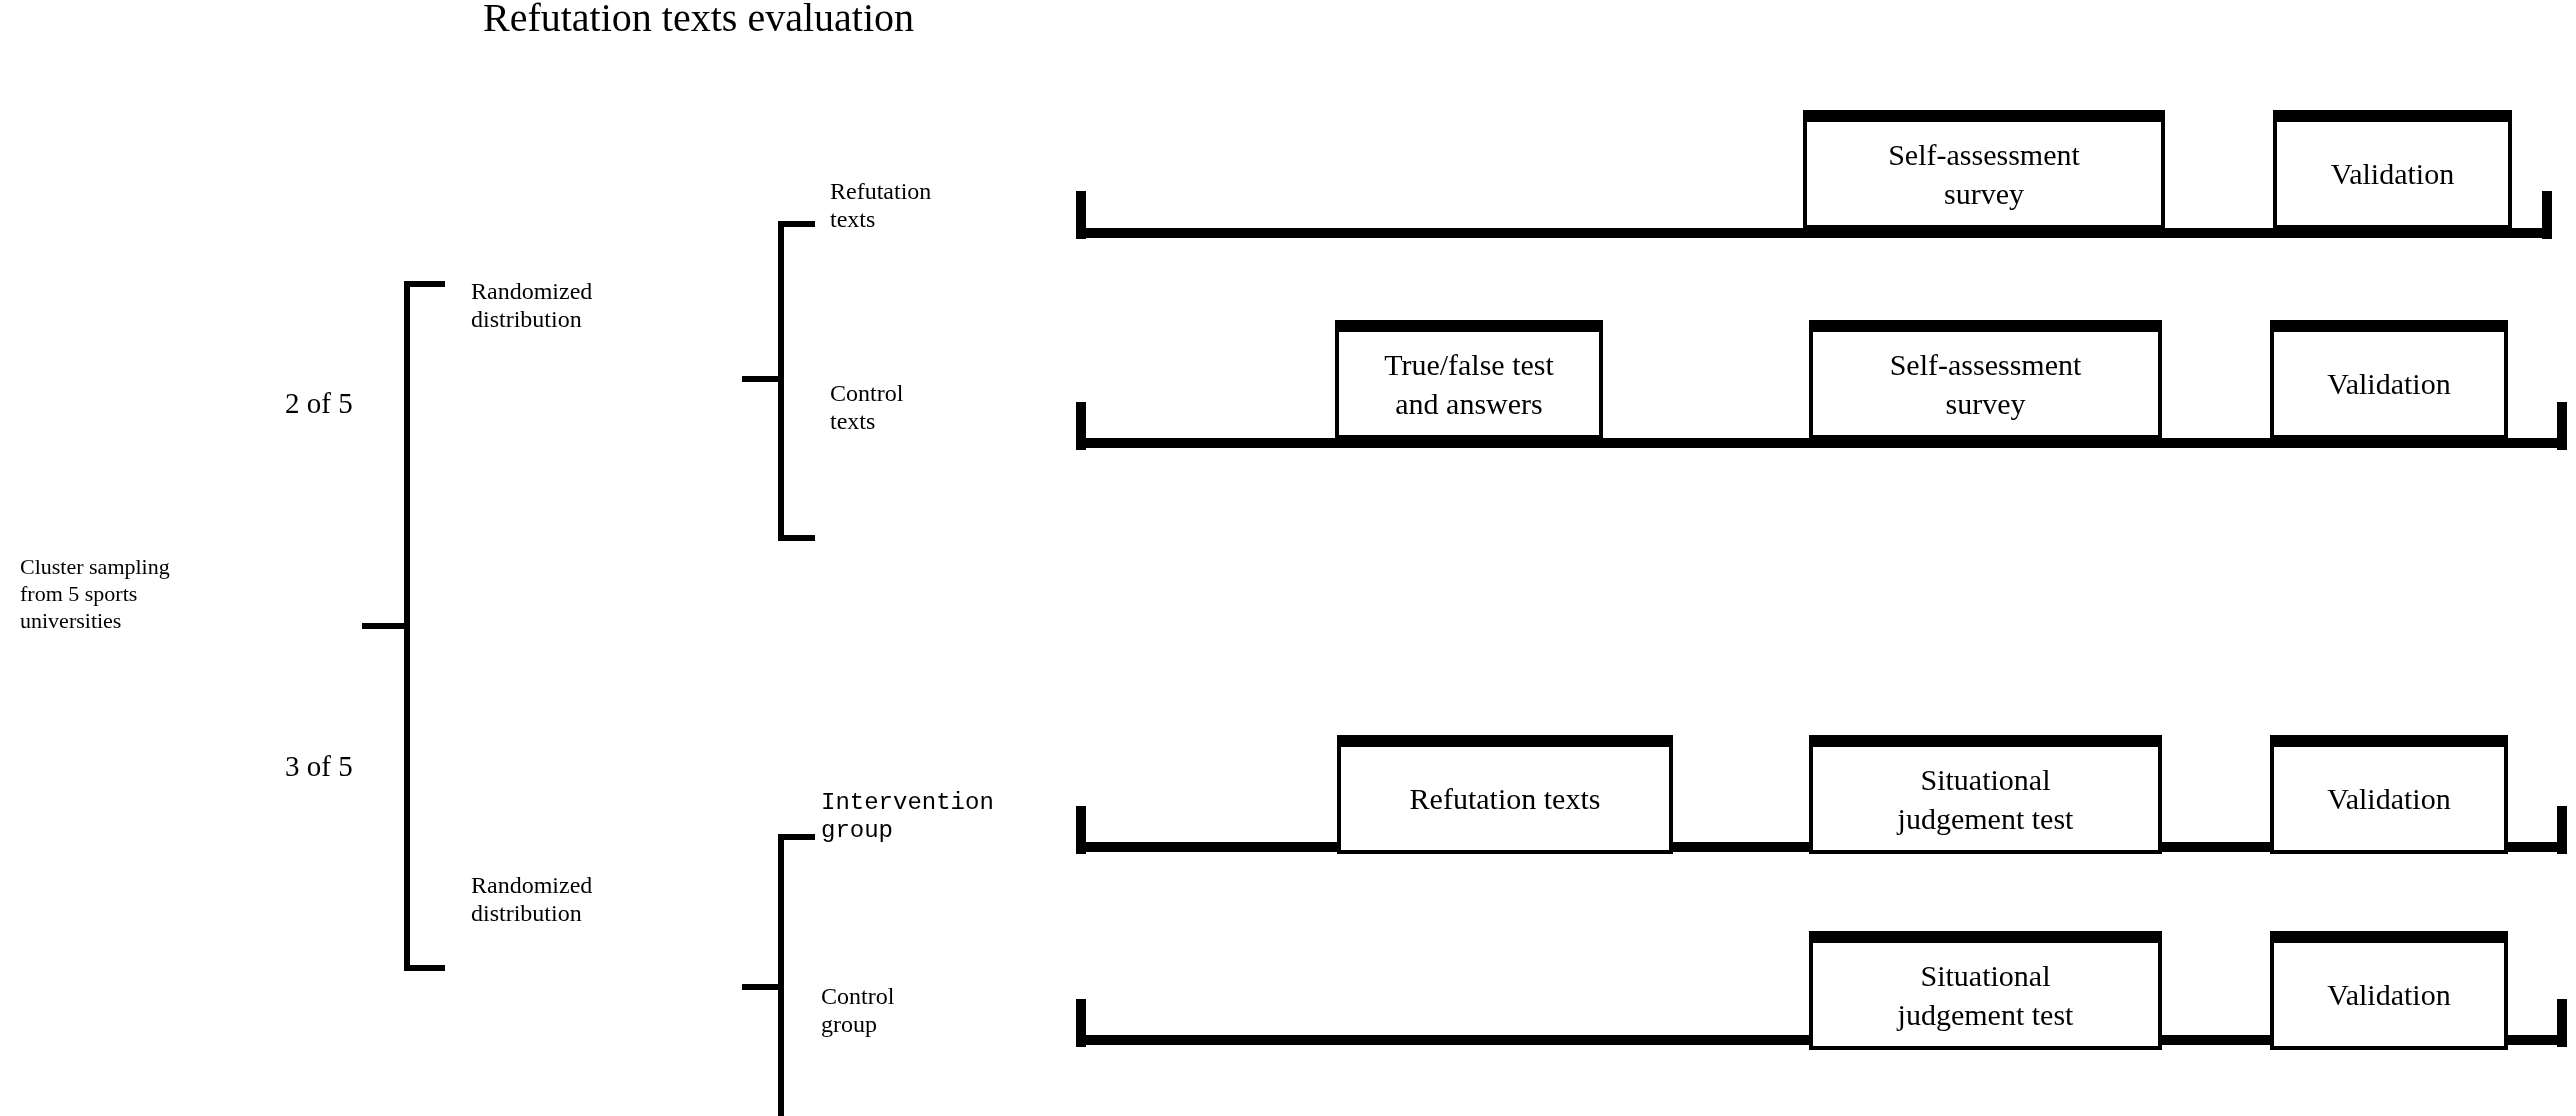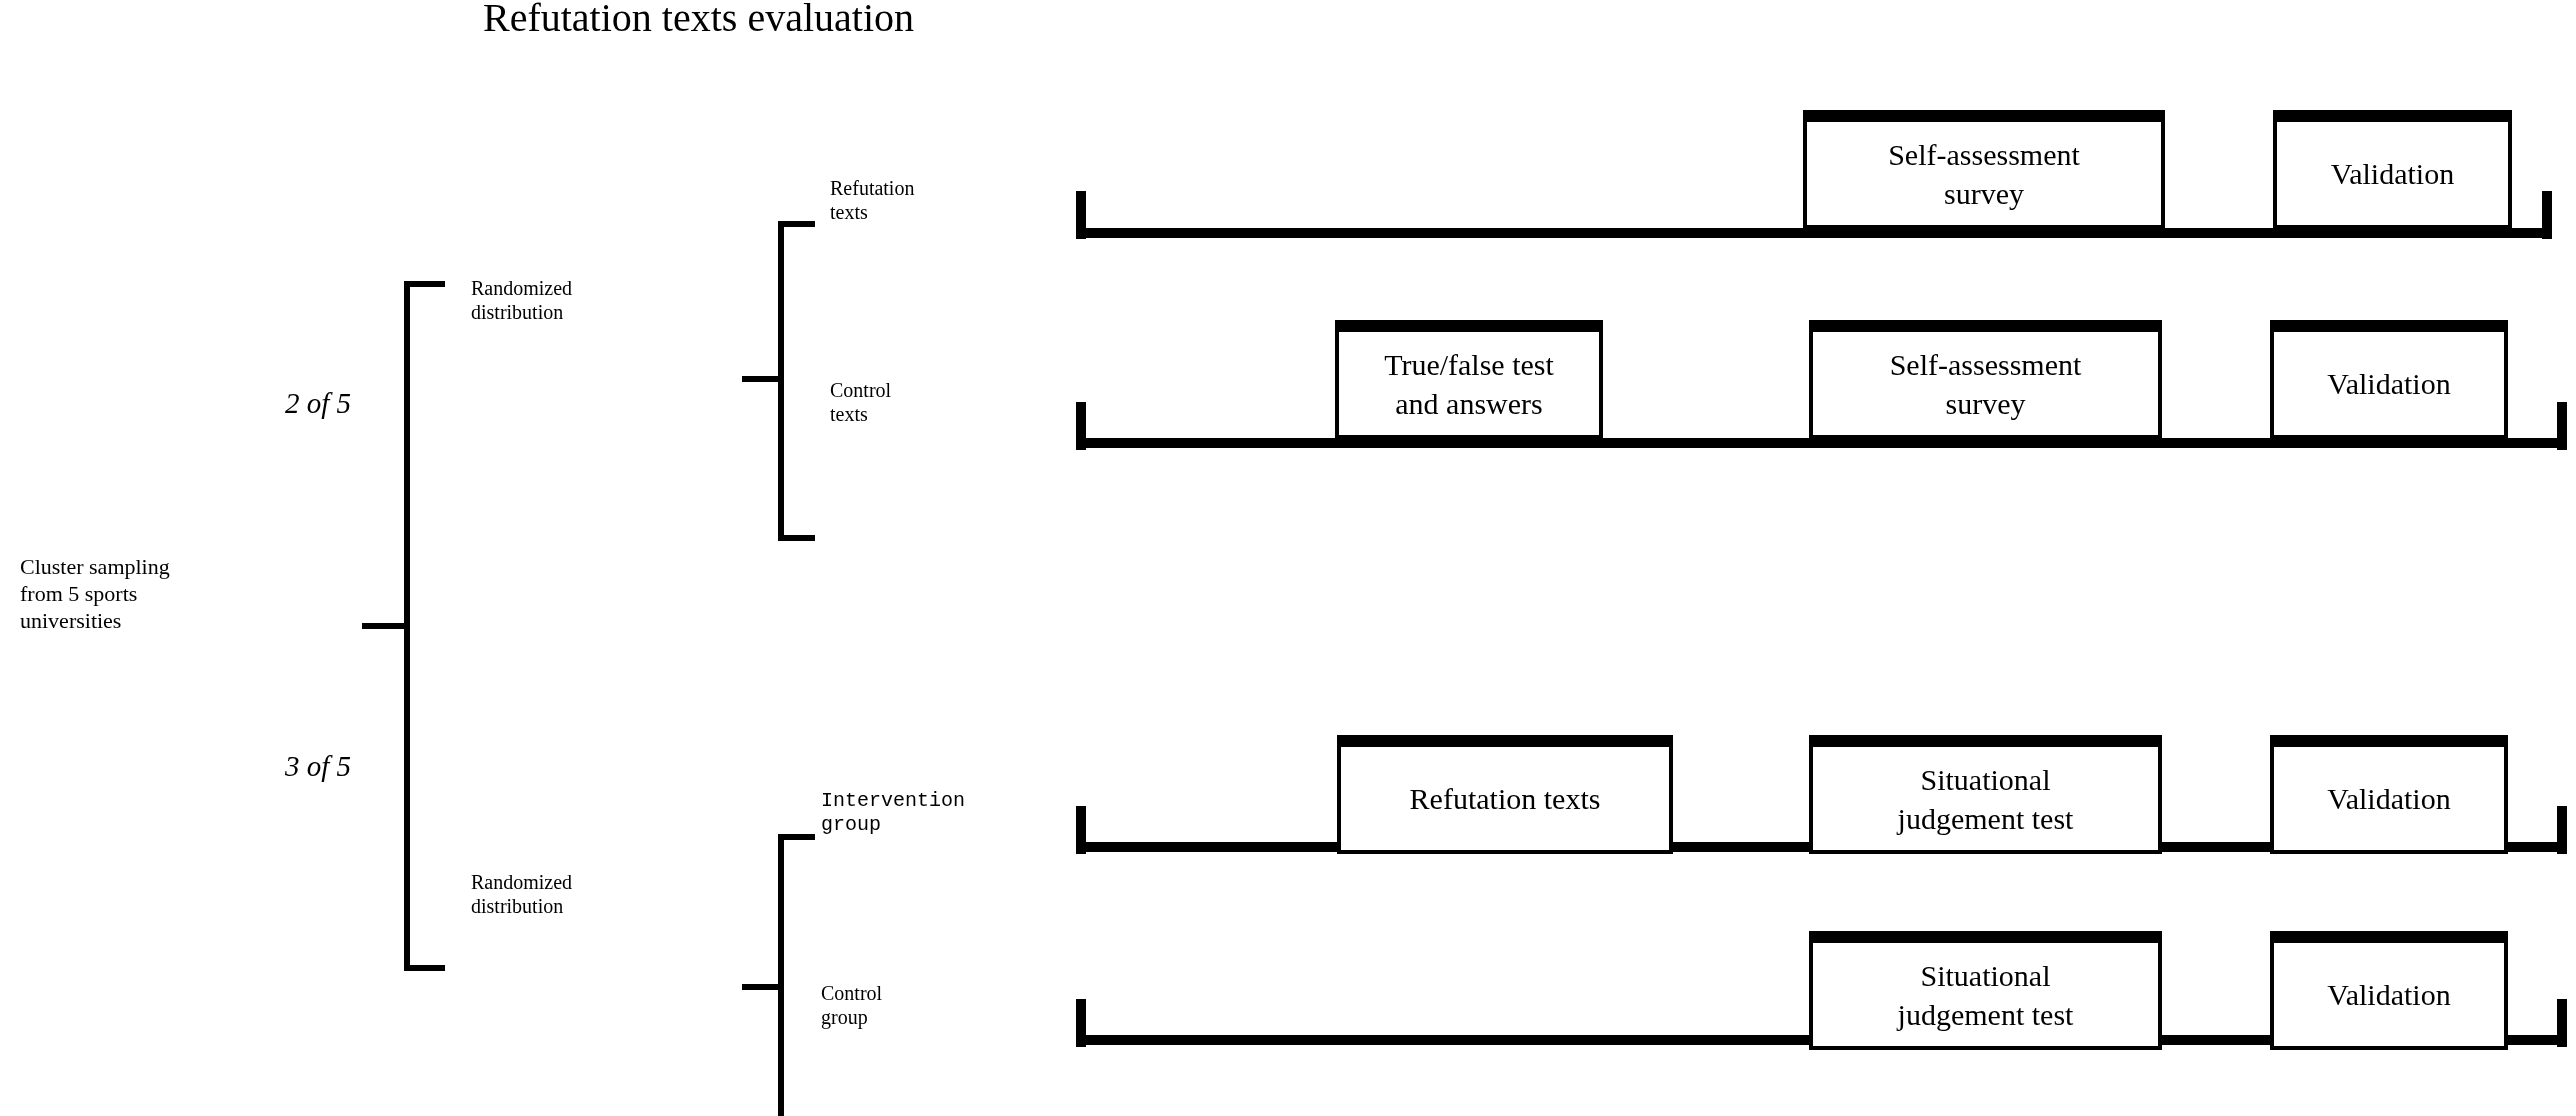--- a/index.html
+++ b/index.html
@@ -17,29 +17,28 @@
   }
   .abs{position:absolute;}
   
   .section-title{
     font-size:40px;
     line-height:1.05;
     white-space:nowrap;
     letter-spacing:0px;
   }
   .node-label{
-    font-size:20px;
+    font-size:24px;
     line-height:1.18;
     text-align:left;
   }
   .frac-label{
     font-size:29px;
     line-height:1.15;
     white-space:nowrap;
-    font-style:italic;
   }
   .root-label{
     font-size:22px;
     line-height:1.22;
     text-align:left;
   }
   
   .timeline-bar{
     background:#000;
     height:10.4px;

